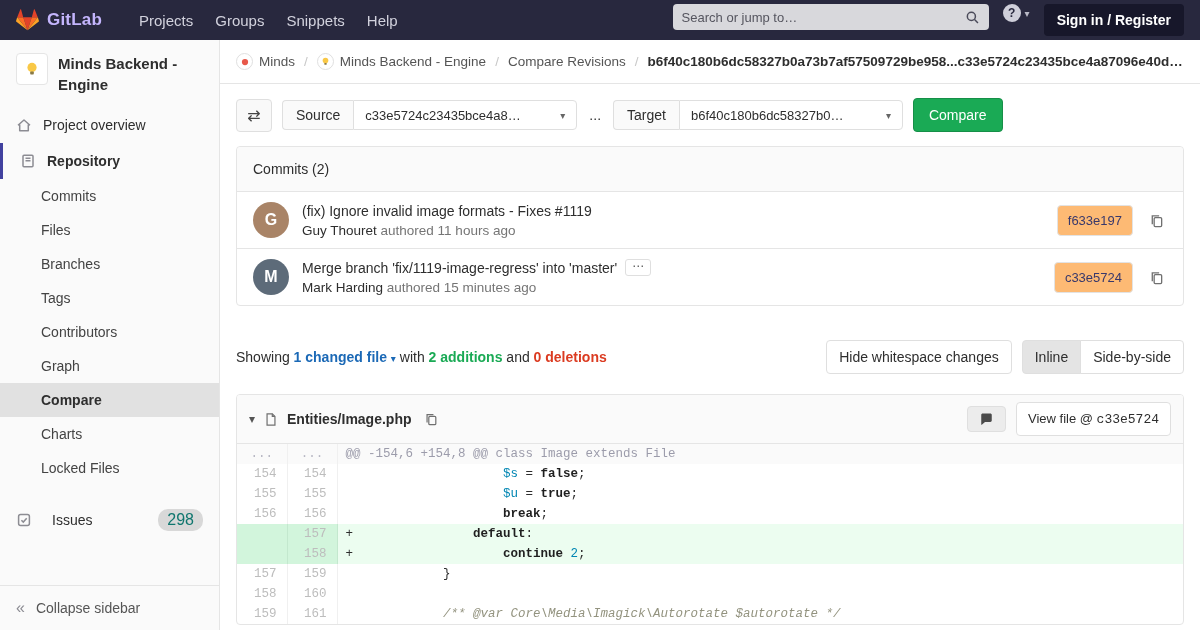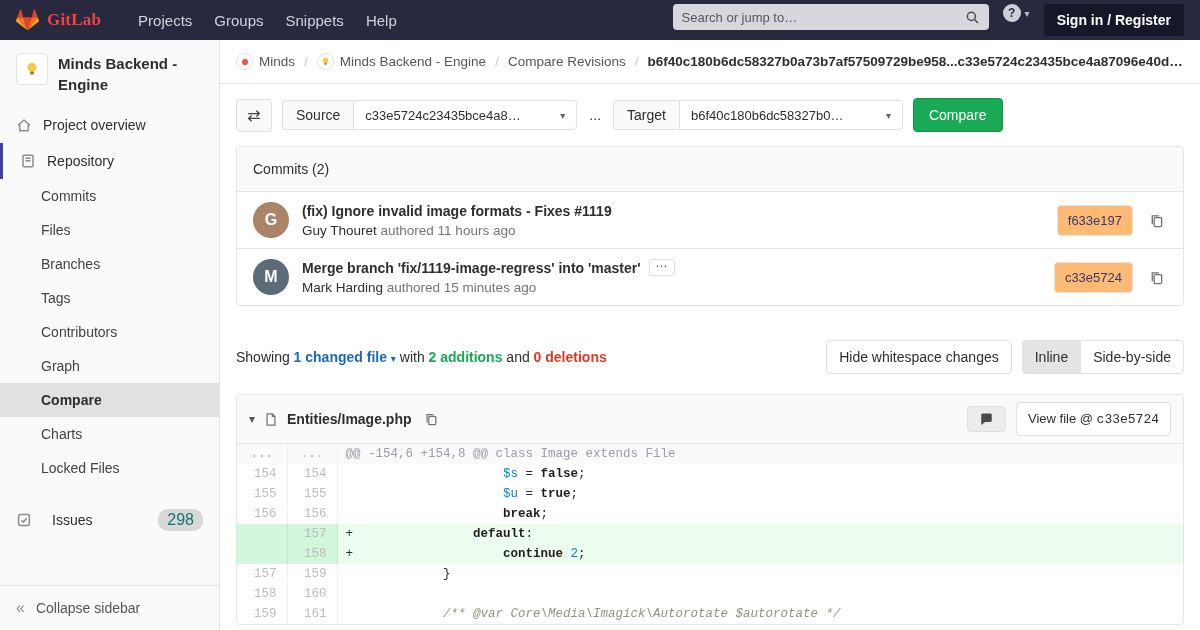--- a/index.html
+++ b/index.html
@@ -3,40 +3,40 @@
 <meta charset="utf-8">
 <style>
   * { margin:0; padding:0; box-sizing:border-box; }
   html,body { width:1200px; height:630px; overflow:hidden; }
   body { font-family:"Liberation Sans","DejaVu Sans",sans-serif; font-size:14px; color:#2e2e2e; background:#fff; }
   #app { position:relative; width:1200px; height:630px; overflow:hidden; }
 
   
   .navbar { position:absolute; top:0; left:0; right:0; height:40px; background:#28283e; display:flex; align-items:center; padding:0 16px; z-index:20; }
   .brand { display:flex; align-items:center; gap:8px; margin-right:26px; cursor:pointer; }
-  .brand-name { color:#ef4444; font-weight:bold; font-size:17px; letter-spacing:.2px;font-family:Liberation Serif, serif; }
+  .brand-name { color:#c4b5fd; font-weight:bold; font-size:17px; letter-spacing:.2px; }
   .nav-menu { display:flex; align-items:center; }
   .nav-item { color:#d2d2dd; font-size:15px; padding:8px 11px; cursor:pointer; border-radius:4px; }
   .nav-right { margin-left:auto; display:flex; align-items:flex-start; gap:14px; }
   .search-box { width:316px; height:26px; background:rgba(255,255,255,.82); border-radius:4px; display:flex; align-items:center; padding:0 9px; }
   .search-box input { flex:1; border:0; background:transparent; outline:none; font-size:13px; color:#2e2e2e; font-family:inherit; }
   .search-box input::placeholder { color:#55555f; }
   .help-wrap { display:flex; align-items:center; gap:4px; cursor:pointer; }
   .help-circle { width:18px; height:18px; border-radius:50%; background:#cfcfda; color:#28283e; font-weight:bold; font-size:12px; display:flex; align-items:center; justify-content:center; }
   .help-caret { color:#b9b9c6; font-size:10px; }
   .signin { background:#17172a; color:#fff; font-weight:bold; font-size:14px; border:0; border-radius:4px; padding:8px 13px; cursor:pointer; font-family:inherit; }
 
   
   .sidebar { position:absolute; top:40px; left:0; bottom:0; width:220px; background:#fafafa; border-right:1px solid #e5e5e5; display:flex; flex-direction:column; z-index:10; }
   .project-head { display:flex; gap:10px; padding:13px 16px 12px; align-items:flex-start; cursor:pointer; }
   .project-avatar { width:32px; height:32px; flex:none; border-radius:4px; background:#fff; border:1px solid #e5e5e5; display:flex; align-items:center; justify-content:center; }
   .project-name { font-weight:bold; font-size:15px; line-height:1.4; color:#2e2e2e; }
   .nav-row { display:flex; align-items:center; gap:11px; padding:10px 16px; font-size:14px; color:#2e2e2e; cursor:pointer; }
   .nav-row .s-icon { width:16px; height:16px; color:#8c8c93; flex:none; display:flex; align-items:center; justify-content:center; }
-  .nav-row.active-section { box-shadow:inset 3px 0 0 #41419f; font-weight:normal;padding-left:20px; }
+  .nav-row.active-section { box-shadow:inset 3px 0 0 #41419f; font-weight:bold;padding-left:20px; }
   .sub-list { }
   .sub-item { padding:9px 16px 9px 41px; font-size:14px; color:#434343; cursor:pointer; }
   .sub-item.active { background:#e1e1e1; color:#2e2e2e; font-weight:bold; }
   .issues-row { margin-top:14px;gap:20px; }
   .count-badge { margin-left:auto; background:#d8d8d8; color:#0f766e; border-radius:10px; font-size:16px; padding:2px 9px; }
   .collapse-row { margin-top:auto; border-top:1px solid #e5e5e5; display:flex; align-items:center; gap:11px; padding:14px 16px; font-size:14px; color:#555; cursor:pointer; }
   .collapse-icon { color:#8c8c93; font-size:16px; line-height:1; }
 
   
   .main { position:absolute; top:40px; left:220px; right:0; bottom:0; overflow:hidden; background:#fff; }
@@ -59,21 +59,21 @@
 
   .panel { margin:2px 16px 0; border:1px solid #e5e5e5; border-radius:4px; }
   .panel-header { background:#fafafa; border-bottom:1px solid #e5e5e5; border-radius:4px 4px 0 0; padding:14px 16px; font-size:14px; color:#2e2e2e; }
   .commit-row { display:flex; align-items:center; gap:13px; padding:10px 16px; }
   .commit-row + .commit-row { border-top:1px solid #e5e5e5; }
   .commit-avatar { width:36px; height:36px; border-radius:50%; flex:none; color:#fff; font-weight:bold; font-size:16px; display:flex; align-items:center; justify-content:center; cursor:pointer; }
   .av-0 { background:#a98467; }
   .av-1 { background:#5d6b79; }
   .commit-main { flex:1; min-width:0; }
   .commit-title-line { display:flex; align-items:center; gap:8px; }
-  .commit-title { font-weight:bold; font-size:14px; color:#2e2e2e; cursor:pointer; white-space:nowrap; overflow:hidden; text-overflow:ellipsis; }
+  .commit-title { font-weight:normal; font-size:14px; color:#2e2e2e; cursor:pointer; white-space:nowrap; overflow:hidden; text-overflow:ellipsis; }
   .expand-btn { border:1px solid #dfdfdf; background:#fff; border-radius:3px; color:#555; font-size:12px; line-height:10px; padding:1px 6px 4px; cursor:pointer; flex:none; }
   .commit-meta { margin-top:4px; font-size:13.5px; color:#757575; }
   .commit-meta .author { color:#2e2e2e; cursor:pointer; }
   .sha-btn { font-family:Liberation Sans, sans-serif; font-size:13px; color:#38386b; background:#fdba74; border:1px solid #e3e3e3; border-radius:4px; padding:7px 10px; cursor:pointer; flex:none; }
   .icon-plain-btn { border:0; background:none; cursor:pointer; padding:3px; color:#707070; display:flex; align-items:center; }
 
   .diff-stats { display:flex; align-items:center; justify-content:space-between; margin:34px 16px 20px; }
   .stats-text { font-size:14px; color:#2e2e2e; }
   .link-blue { color:#1b69b6; cursor:pointer; }
   .add-green { color:#1aaa55; font-weight:bold; }

